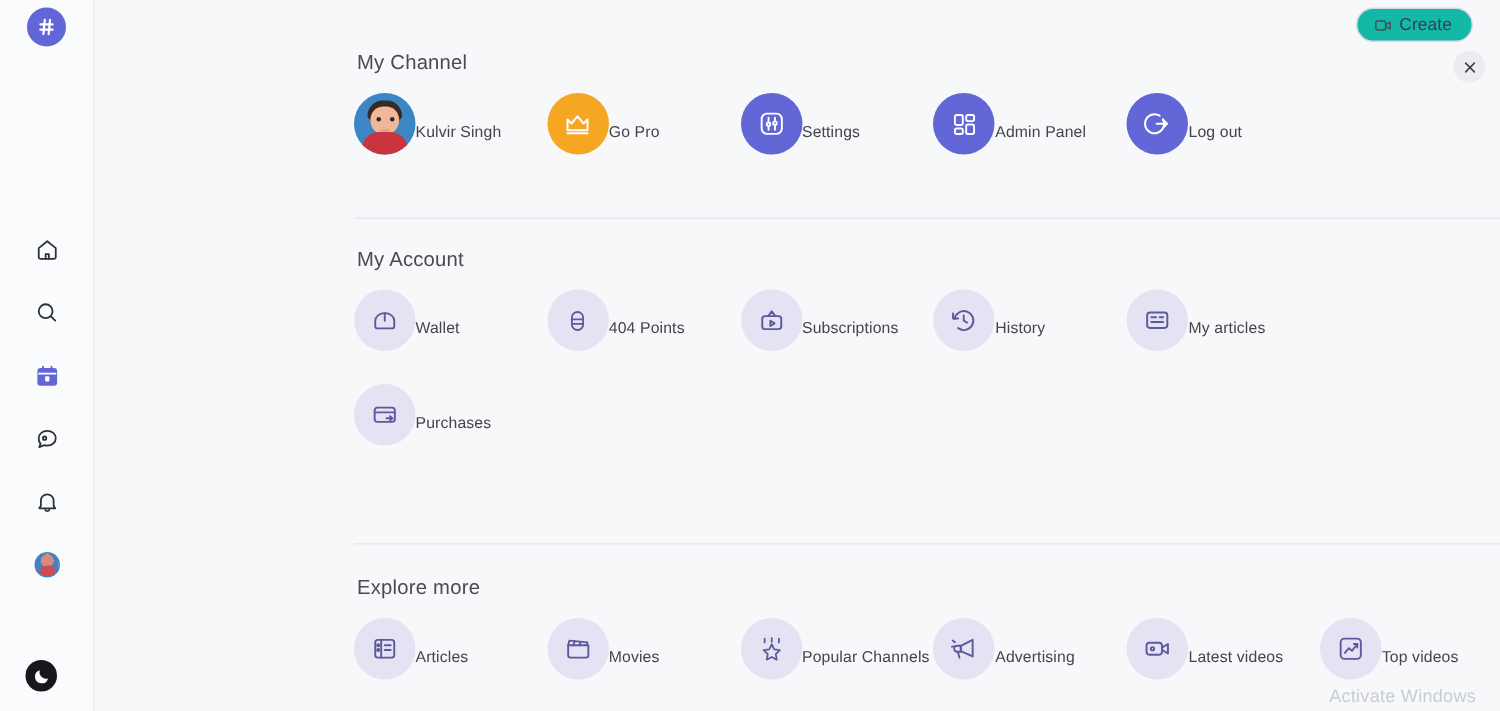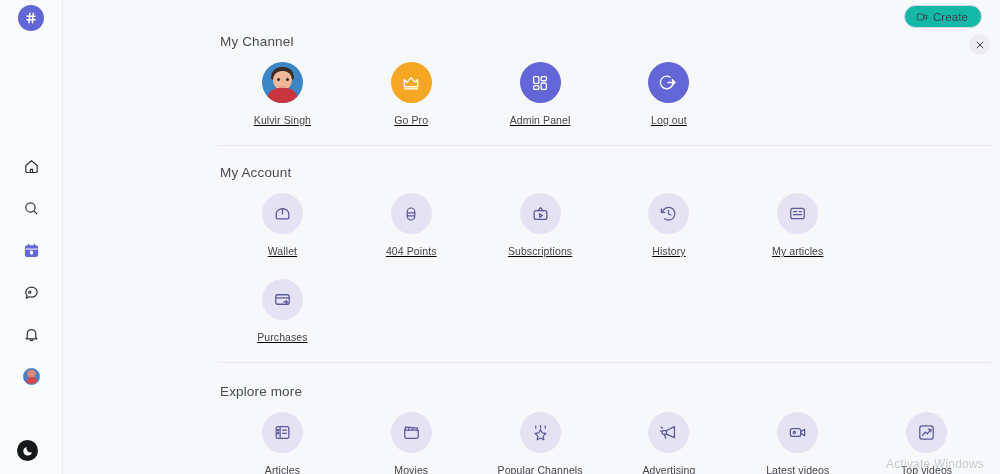--- a/index.html
+++ b/index.html
@@ -68,35 +68,34 @@
   }
   .close-btn {
     position: absolute; right: 10px; top: 34px;
     width: 21px; height: 21px; border-radius: 50%;
     background: #ededf1;
     display: flex; align-items: center; justify-content: center;
     cursor: pointer;
   }
 
   
-  .content { position: absolute; left: 50px; top: 0; right: 0; height: 462px; }
+  .content { position: absolute; left: 68px; top: 0; right: 0; height: 462px; }
   .section { position: absolute; left: 168px; width: 773px; }
   .sec-title {
     font-size: 13.5px; color: #4a4a57; letter-spacing: .15px;
     margin-left: 2px;
   }
   .grid {
     display: grid;
     grid-template-columns: repeat(6, 1fr);
     margin-top: 13px;
   }
   .tile {
-    display: flex; flex-direction: column; align-items: center;
-    cursor: pointer;
-    text-decoration: underline;
+    display: flex; flex-direction: row; align-items: center;
+    cursor: pointer;
   }
   .circle {
     width: 41px; height: 41px; border-radius: 50%;
     display: flex; align-items: center; justify-content: center;
     background: #e4e2f3;
   }
   .circle.solid-purple { background: #6366d6; }
   .circle.solid-orange { background: #f5a623; }
   .circle.avatar {
     background: #3d86c6; overflow: hidden; position: relative;
@@ -224,20 +223,31 @@
           <div class="circle solid-orange">
             <svg width="20" height="20" viewBox="0 0 24 24" fill="none" stroke="#ffffff" stroke-width="1.6" stroke-linejoin="round">
               <path d="M4 8l3.2 3.2L12 5.5l4.8 5.7L20 8v8.5H4z"></path>
               <path d="M4 19h16" stroke-linecap="round"></path>
             </svg>
           </div>
           <div class="tile-label">Go Pro</div>
         </div>
 
 
+        <div class="tile">
+          <div class="circle solid-purple">
+            <svg width="19" height="19" viewBox="0 0 24 24" fill="none" stroke="#ffffff" stroke-width="1.6" stroke-linecap="round" stroke-linejoin="round">
+              <rect x="3.5" y="3.5" width="17" height="17" rx="4.5"></rect>
+              <path d="M9.3 7v4M9.3 14v3M14.7 7v3M14.7 13v4"></path>
+              <circle cx="9.3" cy="12.5" r="1.5"></circle>
+                <circle cx="14.7" cy="11.5" r="1.5"></circle>
+            </svg>
+          </div>
+          <div class="tile-label">Settings</div>
+        </div>
 
         <div class="tile">
           <div class="circle solid-purple">
             <svg width="18" height="18" viewBox="0 0 24 24" fill="none" stroke="#ffffff" stroke-width="1.7" stroke-linejoin="round">
               <rect x="3.5" y="3.5" width="7" height="9" rx="1.6"></rect>
               <rect x="13.5" y="3.5" width="7" height="5.5" rx="1.6"></rect>
               <rect x="3.5" y="15.5" width="7" height="5" rx="1.6"></rect>
               <rect x="13.5" y="12" width="7" height="8.5" rx="1.6"></rect>
             </svg>
           </div>

